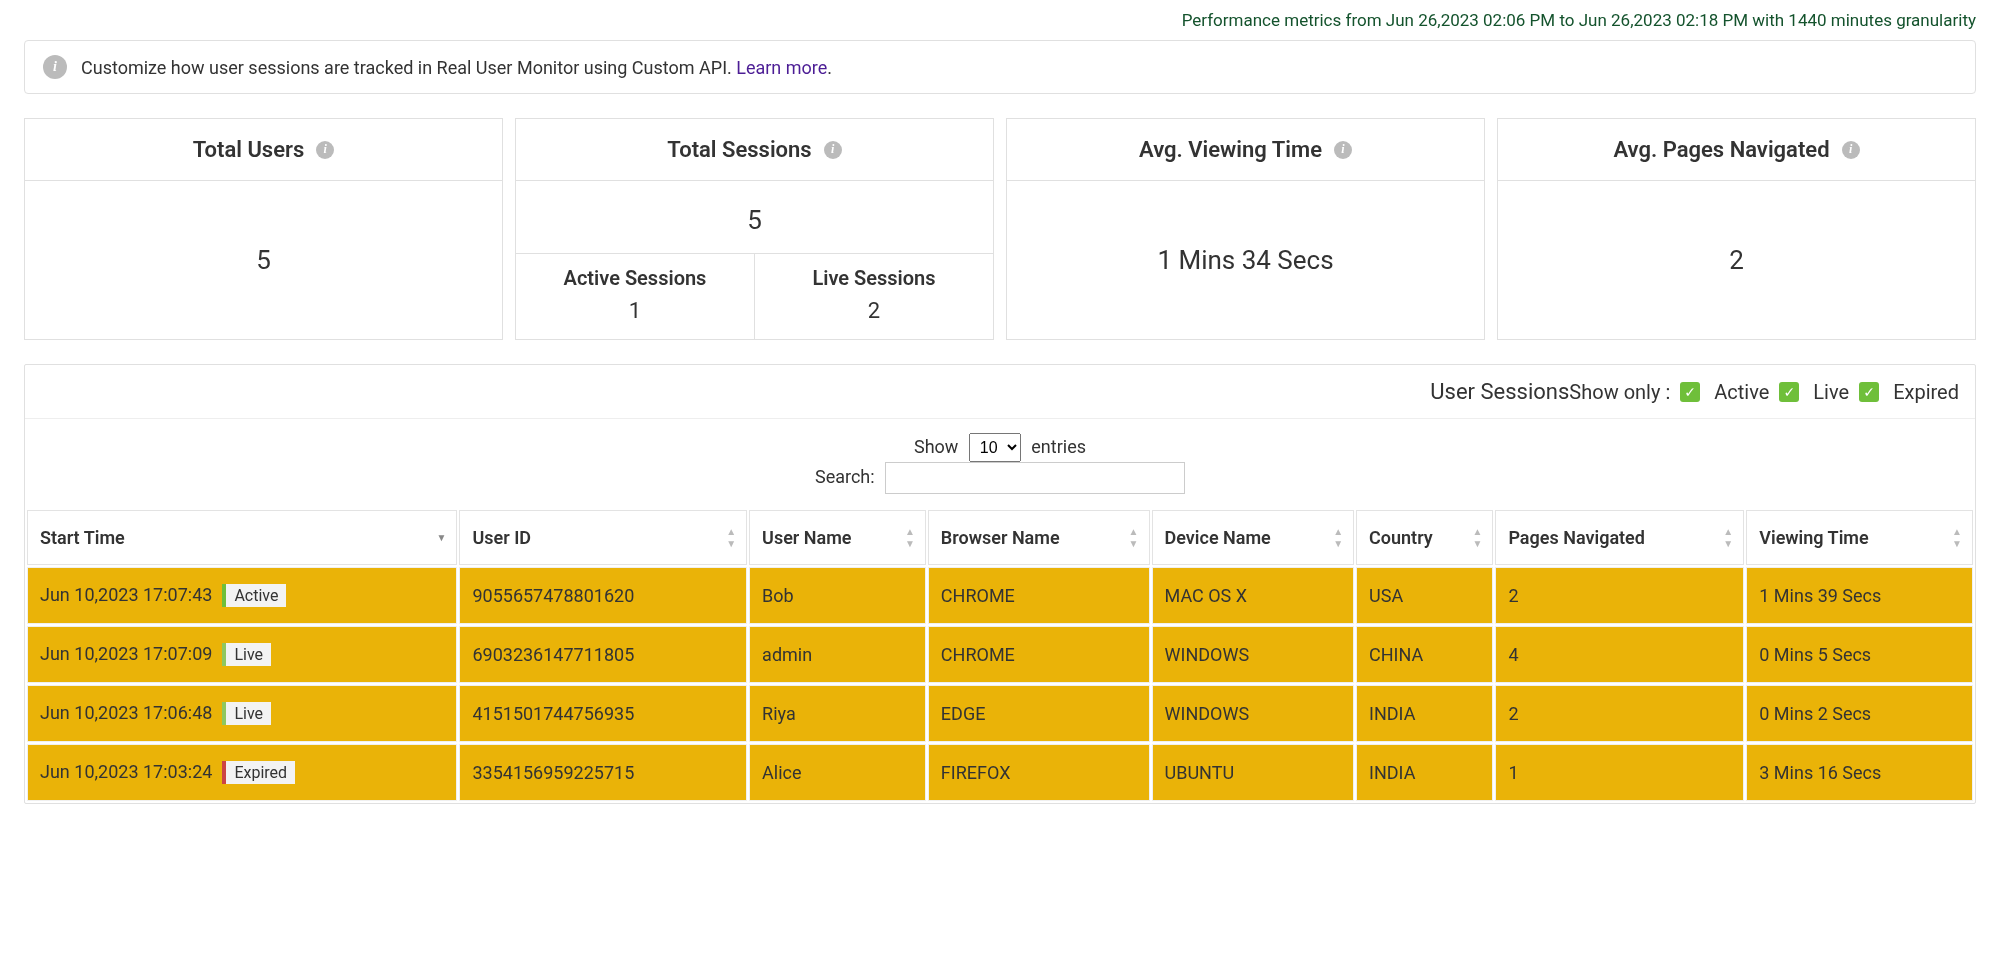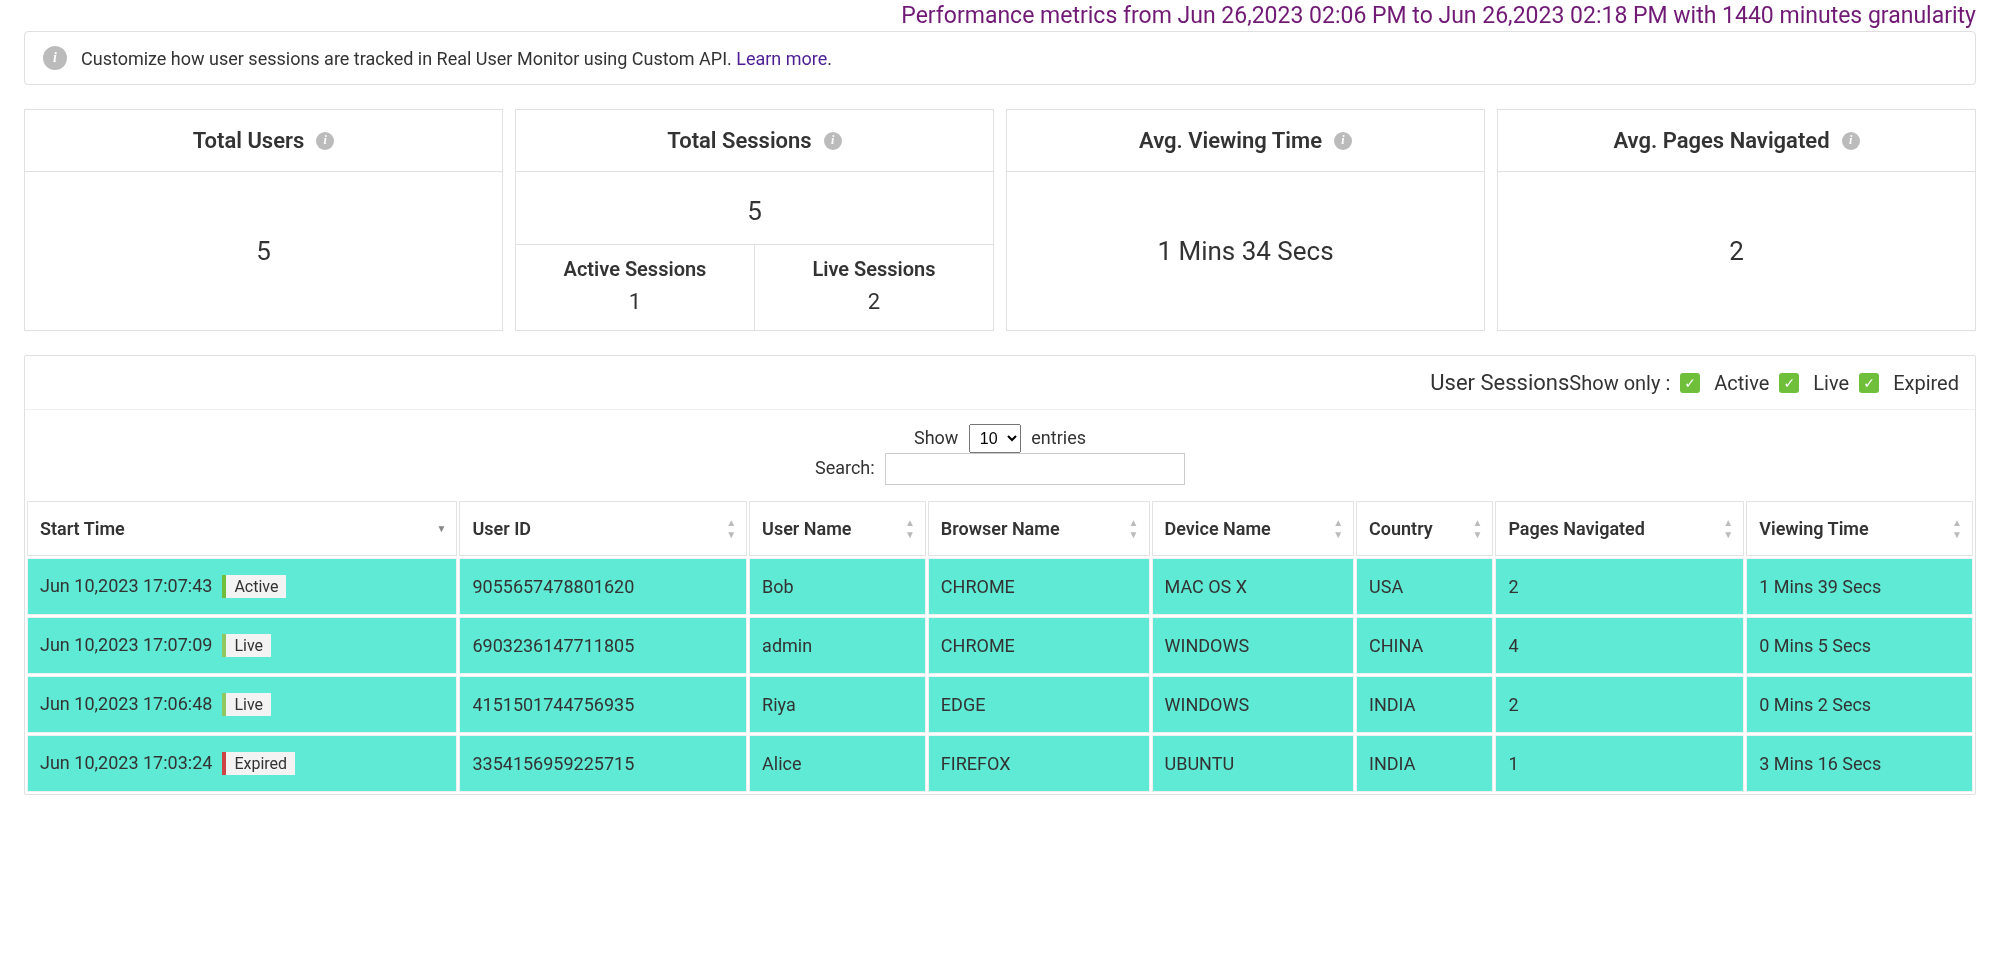--- a/index.html
+++ b/index.html
@@ -6,23 +6,23 @@
   body {
     margin: 0;
     padding: 0 24px 24px 24px;
     font-family: -apple-system, BlinkMacSystemFont, "Segoe UI", Roboto, Arial, sans-serif;
     font-size: 18px;
     color: #333;
     background: #fff;
   }
   .top-bar {
     text-align: right;
-    color: #701a75;
-    font-size: 23px;
-    padding: 2px 0;
+    color: #14532d;
+    font-size: 17px;
+    padding: 10px 0;
   }
   .notice {
     border: 1px solid #e0e0e0;
     border-radius: 4px;
     padding: 14px 18px;
     display: flex;
     align-items: center;
     gap: 14px;
     margin-bottom: 24px;
   }
@@ -171,21 +171,21 @@
     flex-direction: column;
     gap: 2px;
     font-size: 10px;
     color: #bbb;
     line-height: 1;
   }
   .sort-desc .sort-icons { color: #888; }
 
   table.sessions td {
     border: 1px solid #f0f0f0;
-    background: #5eead4;
+    background: #eab308;
     padding: 16px 12px;
     vertical-align: middle;
   }
 
   .status-badge {
     display: inline-block;
     padding: 2px 8px;
     font-size: 16px;
     border-left: 4px solid;
     background: #f3f3f3;

